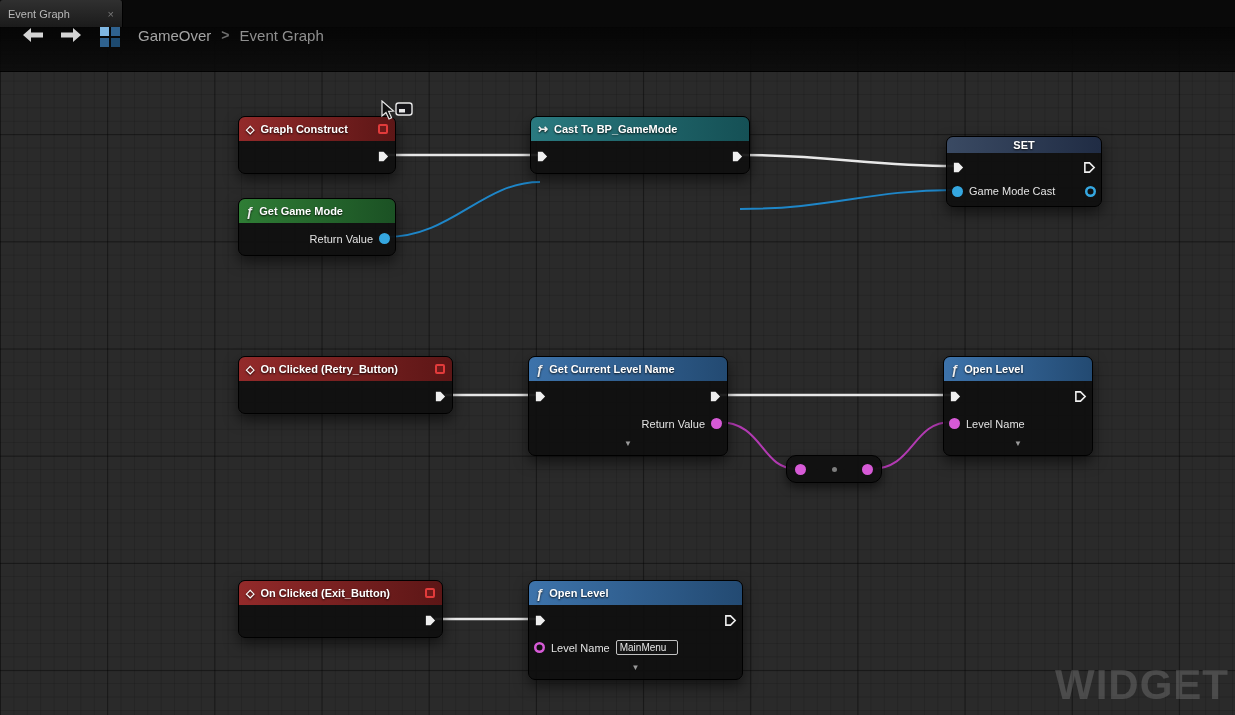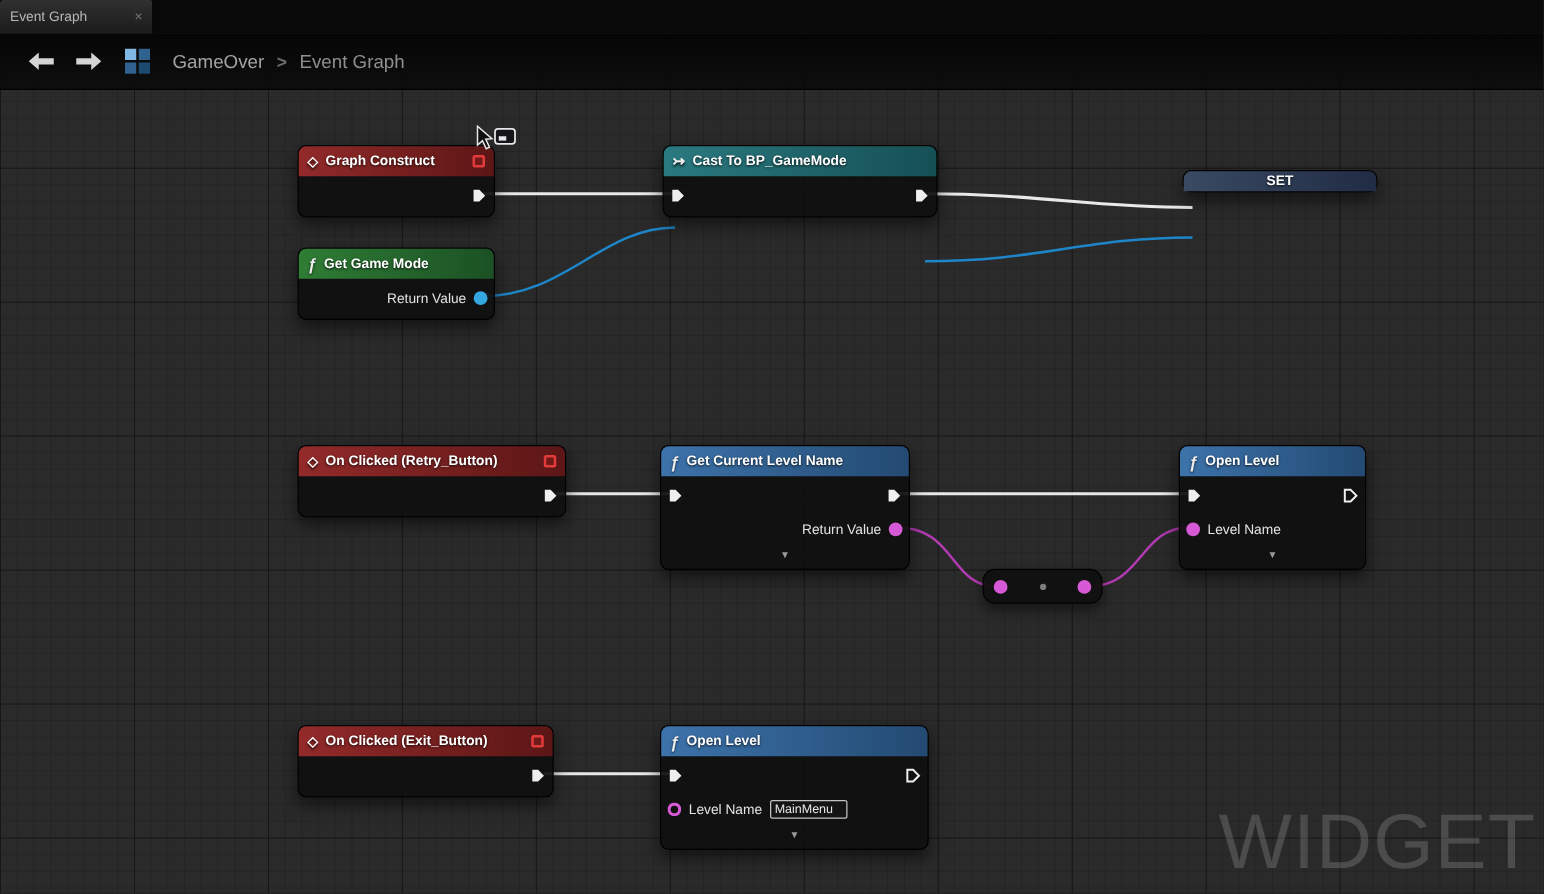--- a/index.html
+++ b/index.html
@@ -27,21 +27,21 @@
     border-right:1px solid #000; border-radius:3px 3px 0 0;
     display:flex; align-items:center; justify-content:space-between;
     padding:0 8px; color:#b8b8b8; font-size:11px;
   }
   .tab-close { color:#787878; font-size:11px; cursor:pointer; }
   
   .toolbar {
     position:absolute; top:27px; left:0; right:0; height:45px; z-index:5;
     background:linear-gradient(to bottom, rgba(4,4,4,0.96), rgba(10,10,10,0.88));
     border-bottom:1px solid rgba(0,0,0,0.65);
-    display:flex; align-items:center; padding-left:14px;
+    display:flex; padding-left:14px;
   }
   .nav-btn { width:38px; display:flex; justify-content:center; cursor:pointer; }
   .bp-icon { display:grid; grid-template-columns:9px 9px; grid-template-rows:9px 9px; gap:2px; margin:0 12px 0 10px; }
   .bp-icon span { display:block; }
   .bp-icon .a { background:#7fb8e4; } .bp-icon .b { background:#2f628f; }
   .bp-icon .c { background:#2f628f; } .bp-icon .d { background:#1d4a70; }
   .crumb { font-size:15px; color:#a3a3a3; margin:0 6px; cursor:pointer; }
   .crumb-sep { font-size:14px; color:#6e6e6e; font-weight:bold; margin:0 4px; }
   .crumb-current { color:#8f8f8f; cursor:default; }
   
@@ -92,21 +92,21 @@
   .reroute {
     position:absolute; z-index:3; width:96px; height:28px;
     background:rgba(16,16,16,0.95); border:1px solid #000; border-radius:10px;
     box-shadow:0 5px 10px rgba(0,0,0,0.5);
     display:flex; align-items:center; justify-content:space-between; padding:0 8px;
   }
   .rdot { width:5px; height:5px; border-radius:50%; background:#7d7d7d; }
   
   .watermark {
     position:absolute; right:6px; bottom:6px; z-index:1;
-    font-size:62px; font-weight:400; letter-spacing:1px;
+    font-size:42px; font-weight:700; letter-spacing:1px;
     color:rgba(255,255,255,0.16); user-select:none;margin-left:12px;
   }
   .cursor { position:absolute; left:379px; top:100px; z-index:8; }
 </style>
 </head>
 <body>
 
 <div class="screen">
 
   <div class="graph"></div>
@@ -172,20 +172,41 @@
               <path d="M2 2 H7 L12 7 L7 12 H2 Z" fill="#efefef"></path>
             </svg>
           </span>
       </div>
     </div>
   </div>
 
   <div class="node" style="left:946px;top:136px;width:156px;">
     <div class="nhead h-set">
       <span>SET</span>
+    </div>
+    <div class="nbody">
+      <div class="prow tight split">
+        <span class="pin-exec">
+            <svg viewBox="0 0 14 14" width="13" height="13">
+              <path d="M2 2 H7 L12 7 L7 12 H2 Z" fill="#efefef"></path>
+            </svg>
+          </span>
+        <span class="pin-exec">
+            <svg viewBox="0 0 14 14" width="13" height="13">
+              <path d="M2 2 H7 L12 7 L7 12 H2 Z" fill="none" stroke="#efefef" stroke-width="1.7"></path>
+            </svg>
+          </span>
+      </div>
+      <div class="prow tight split">
+        <span class="pgroup">
+          <span class="pin-circ pc-blue"></span>
+          <span class="plabel">Game Mode Cast</span>
+        </span>
+        <span class="pin-circ pc-blue pc-hollow"></span>
+      </div>
     </div>
   </div>
 
   <div class="node" style="left:238px;top:356px;width:215px;">
     <div class="nhead h-red">
       <span class="ic-event">◇</span>
       <span>On Clicked (Retry_Button)</span>
       <span class="delegate"></span>
     </div>
     <div class="nbody">

